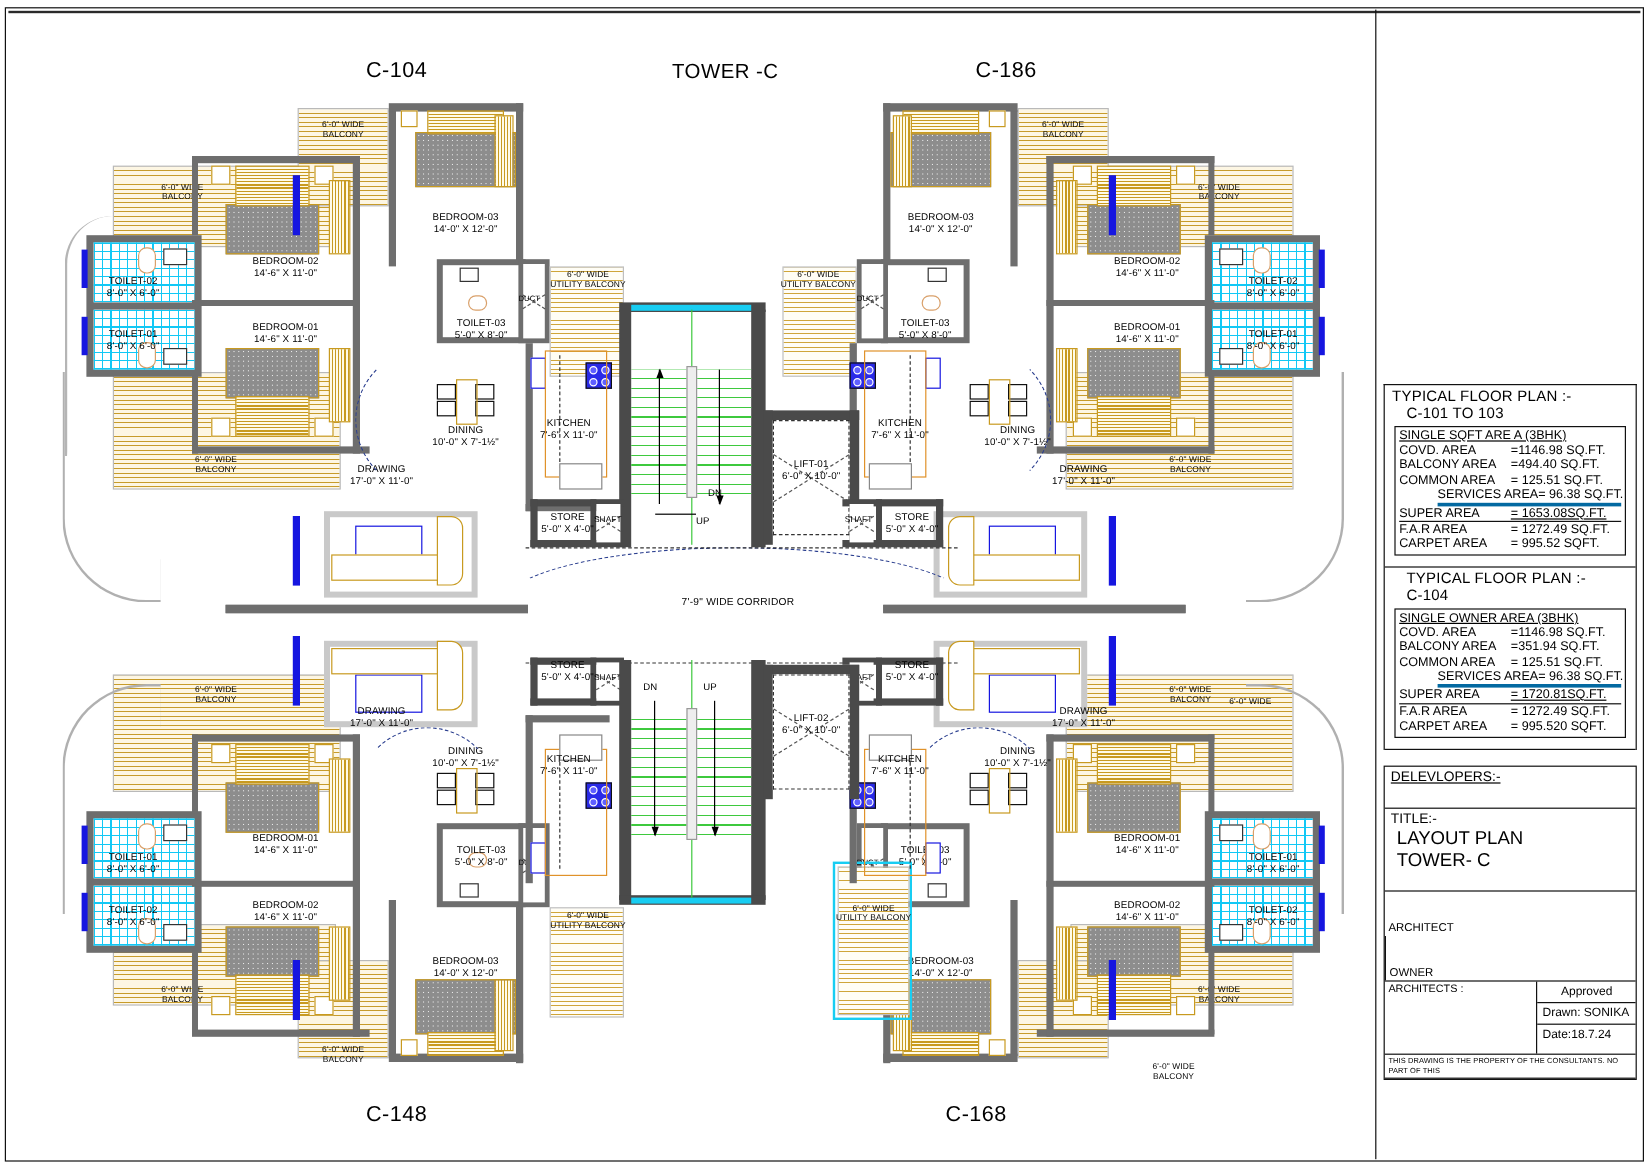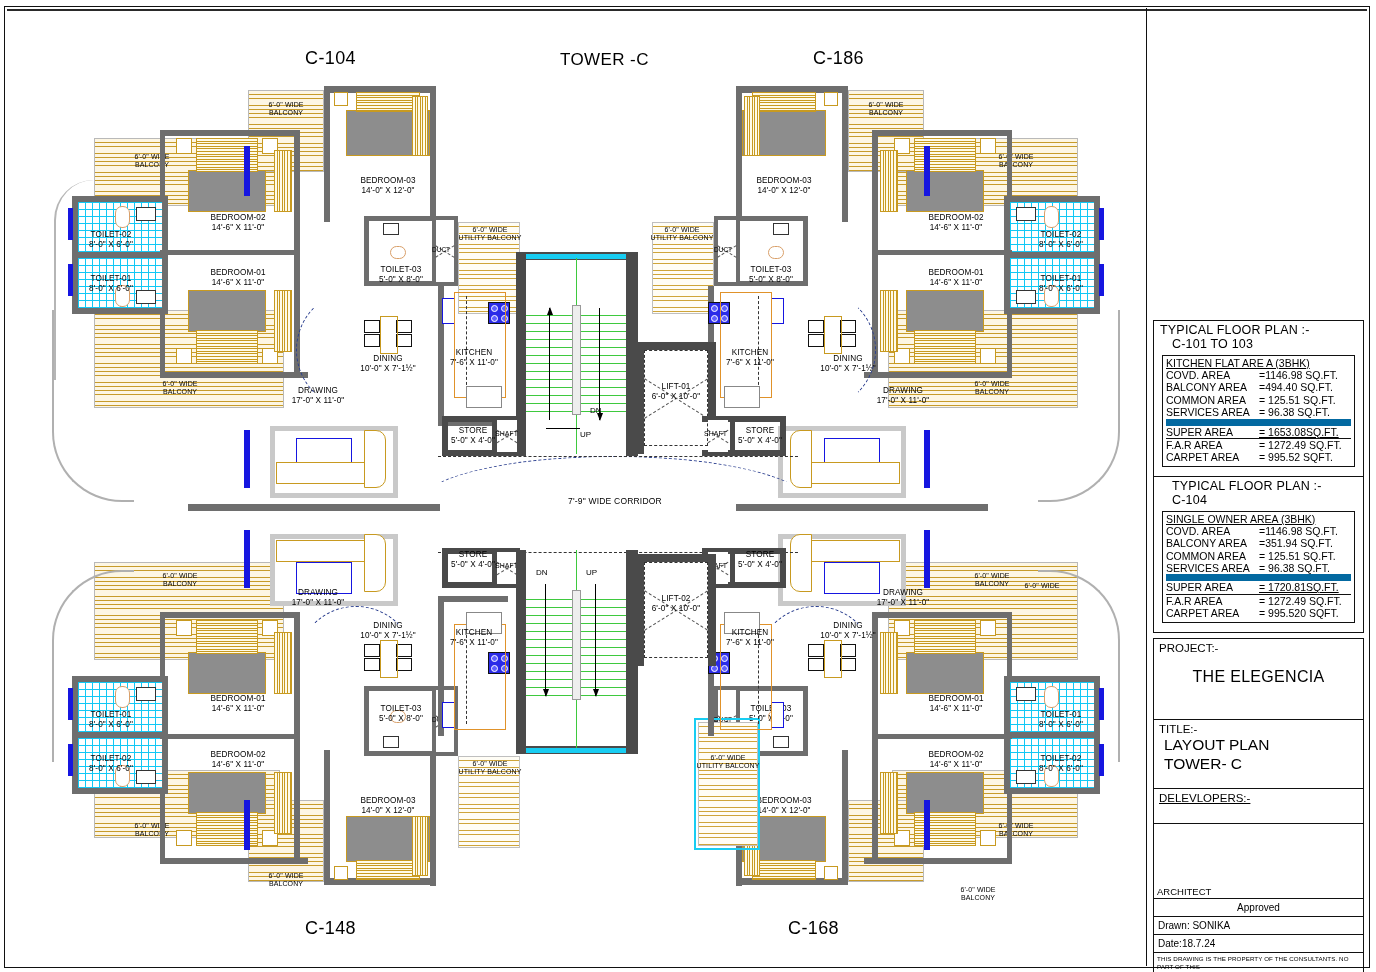--- a/index.html
+++ b/index.html
@@ -18,21 +18,21 @@
       border-bottom:none;}
   .tbsec{border-bottom:1.2px solid #111;padding:2px 4px 4px 6px;}
   .tbsec h4{margin:0;font-size:12.5px;font-weight:400;letter-spacing:.2px;
       white-space:nowrap;}
   .tbsec h4.ind{padding-left:12px;}
   .areabox{border:1.1px solid #111;margin:4px 4px 5px 2px;padding:1px 3px 2px 3px;}
   .areabox .hd{font-size:10.5px;text-decoration:underline;white-space:nowrap;}
   .arow{display:flex;font-size:10.5px;line-height:12.4px;white-space:nowrap;}
   .arow .k{width:93px;}
   .arow .v{flex:1;}
-  .arow.ul{border-bottom:7px solid #0369a1;}
+  .arow.ul{border-bottom:3px solid #0369a1;margin-left:32px;}
   .arow.dbl .v{text-decoration:underline;}
   .arow.dbl{border-bottom:1px solid #111;}
 
   .tb-mid{position:absolute;left:6px;top:630px;right:4px;border:1.2px solid #111;}
   .blk{border-bottom:1.2px solid #111;padding:3px 5px;}
   .blk .lbl{font-size:11.5px;}
   .blk .big{font-size:16px;text-align:center;margin:14px 0 12px 0;letter-spacing:.3px;}
   .blk .t1{font-size:15.5px;padding-left:5px;line-height:19px;}
   .blk.dev{height:28px;}
   .blk.dev .lbl{text-decoration:underline;}
@@ -694,21 +694,21 @@
 
 </div>
 
 <div class="tb">
 
   <div class="tb-top">
     <div class="tbsec">
       <h4>TYPICAL FLOOR PLAN :-</h4>
       <h4 class="ind">C-101 TO 103</h4>
       <div class="areabox">
-        <div class="hd">KITCHEN FLAT ARE A (3BHK)</div>
+        <div class="hd">SINGLE SQFT ARE A (3BHK)</div>
         <div class="arow">
             <span class="k">COVD. AREA</span>
             <span class="v">=1146.98 SQ.FT.</span>
           </div>
         <div class="arow">
             <span class="k">BALCONY AREA</span>
             <span class="v">=494.40 SQ.FT.</span>
           </div>
         <div class="arow">
             <span class="k">COMMON AREA</span>
@@ -764,40 +764,43 @@
           </div>
         <div class="arow">
             <span class="k">CARPET AREA</span>
             <span class="v">= 995.520 SQFT.</span>
           </div>
       </div>
     </div>
   </div>
 
   <div class="tb-mid">
-    <div class="blk proj">
-      <div class="lbl">PROJECT:-</div>
-      <div class="big">THE ELEGENCIA</div>
+    <div class="blk dev">
+      <div class="lbl">DELEVLOPERS:-</div>
     </div>
     <div class="blk titl">
       <div class="lbl">TITLE:-</div>
       <div class="t1">LAYOUT PLAN</div>
       <div class="t1">TOWER- C</div>
     </div>
-    <div class="blk dev">
-      <div class="lbl">DELEVLOPERS:-</div>
-    </div>
 
     <div class="aorow">
       <div class="aocell">
         <span>ARCHITECT</span>
         </div>
+      <div class="aocell">
+        <span>OWNER</span>
+        </div>
     </div>
 
     <div class="signrow">
+      <div class="signleft">
+        <div class="aa">ARCHITECTS :</div>
+        <div class="pad"></div>
+      </div>
       <div class="signright">
         <div class="sr c">Approved</div>
         <div class="sr">Drawn: SONIKA</div>
         <div class="sr">Date:18.7.24</div>
       </div>
     </div>
 
     <div class="legal">
       <span>THIS DRAWING IS THE PROPERTY OF THE CONSULTANTS. NO PART OF THIS</span><br>
       

